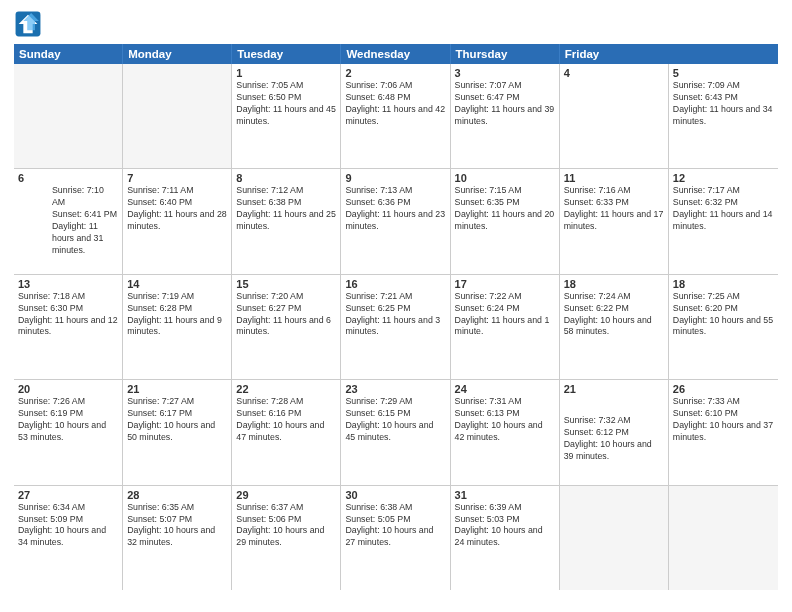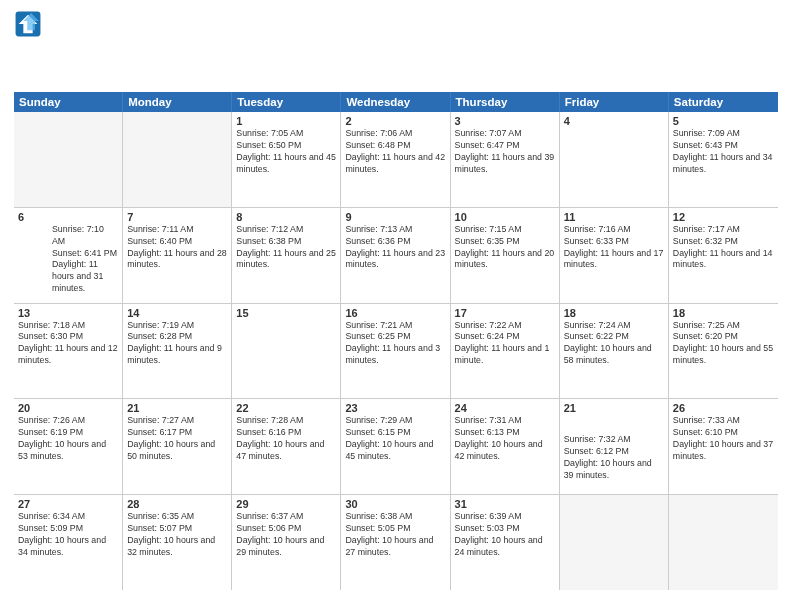--- a/index.html
+++ b/index.html
@@ -9,21 +9,20 @@
       width: 792px;
       height: 612px;
       overflow: hidden;
     }
     .page {
       width: 792px;
       height: 612px;
       padding: 10px 14px 22px 14px;
       display: flex;
       flex-direction: column;
-      gap: 48px;
     }
     .header {
       display: flex;
       justify-content: space-between;
       align-items: flex-start;
       margin-bottom: 6px;
     }
     .logo {
       display: flex;
       align-items: center;
@@ -131,21 +130,20 @@
   </div>
 
   <div class="calendar">
     <div class="cal-header-row" id="cal-header">
         <div class="cal-header-cell">Sunday</div>
         <div class="cal-header-cell">Monday</div>
         <div class="cal-header-cell">Tuesday</div>
         <div class="cal-header-cell">Wednesday</div>
         <div class="cal-header-cell">Thursday</div>
         <div class="cal-header-cell">Friday</div>
-        <div class="cal-header-cell">Saturday</div>
       </div>
     <div class="cal-body" id="cal-body">
         <div class="cal-row">
           <div class="cal-cell empty"></div>
           <div class="cal-cell empty"></div>
           <div class="cal-cell">
             <div class="day-num">1</div>
             <div class="cell-info" style="white-space: pre-line;">Sunrise: 7:05 AM
 Sunset: 6:50 PM
 Daylight: 11 hours and 45 minutes.</div>
@@ -224,20 +222,23 @@
 Daylight: 11 hours and 12 minutes.</div>
           </div>
           <div class="cal-cell">
             <div class="day-num">14</div>
             <div class="cell-info" style="white-space: pre-line;">Sunrise: 7:19 AM
 Sunset: 6:28 PM
 Daylight: 11 hours and 9 minutes.</div>
           </div>
           <div class="cal-cell">
             <div class="day-num">15</div>
+            <div class="cell-info" style="white-space: pre-line;">Sunrise: 7:20 AM
+Sunset: 6:27 PM
+Daylight: 11 hours and 6 minutes.</div>
           </div>
           <div class="cal-cell">
             <div class="day-num">16</div>
             <div class="cell-info" style="white-space: pre-line;">Sunrise: 7:21 AM
 Sunset: 6:25 PM
 Daylight: 11 hours and 3 minutes.</div>
           </div>
           <div class="cal-cell">
             <div class="day-num">17</div>
             <div class="cell-info" style="white-space: pre-line;">Sunrise: 7:22 AM

